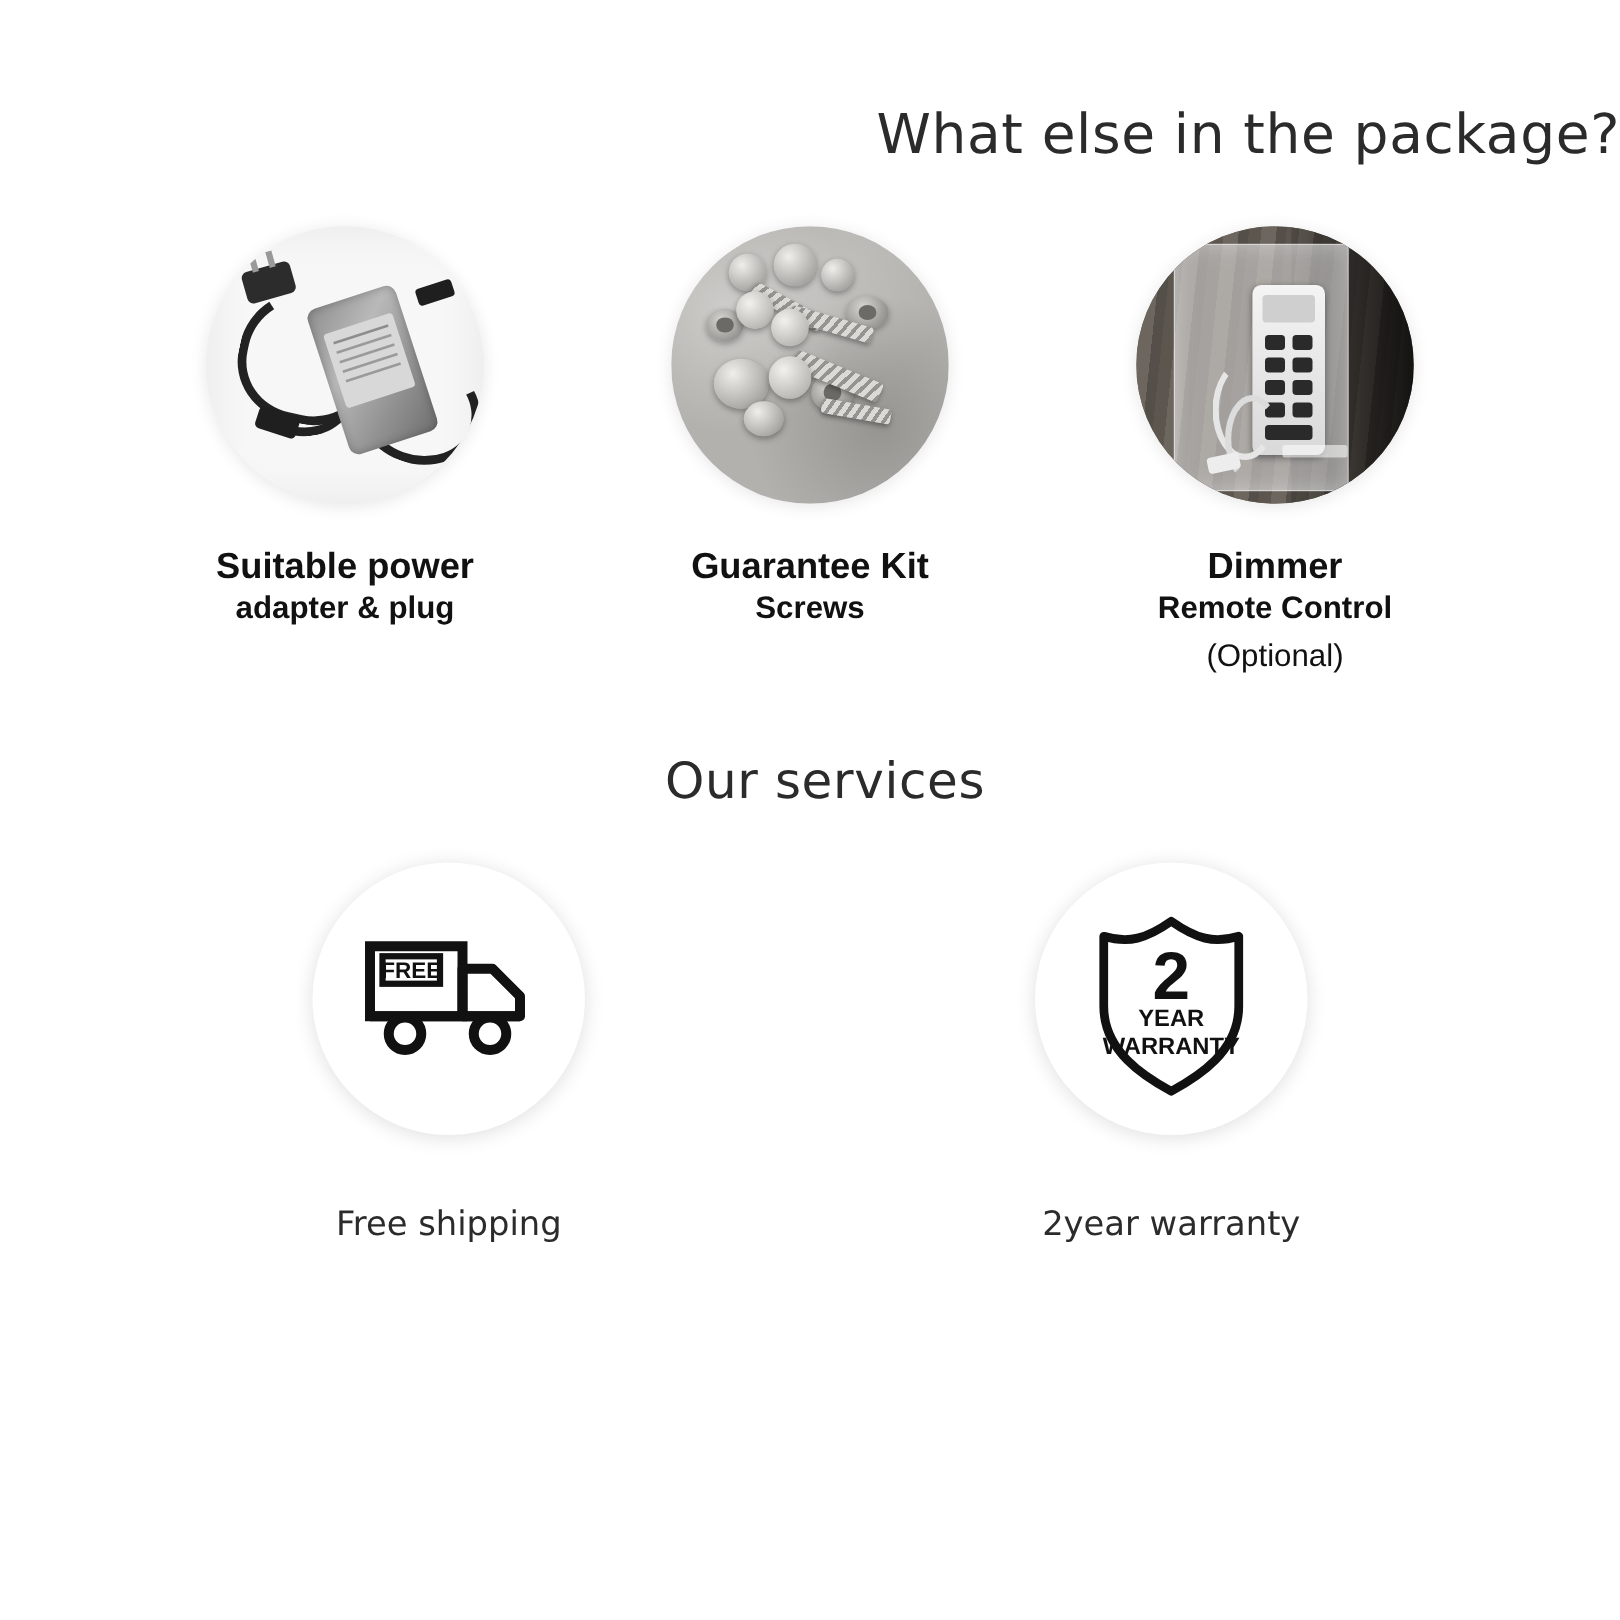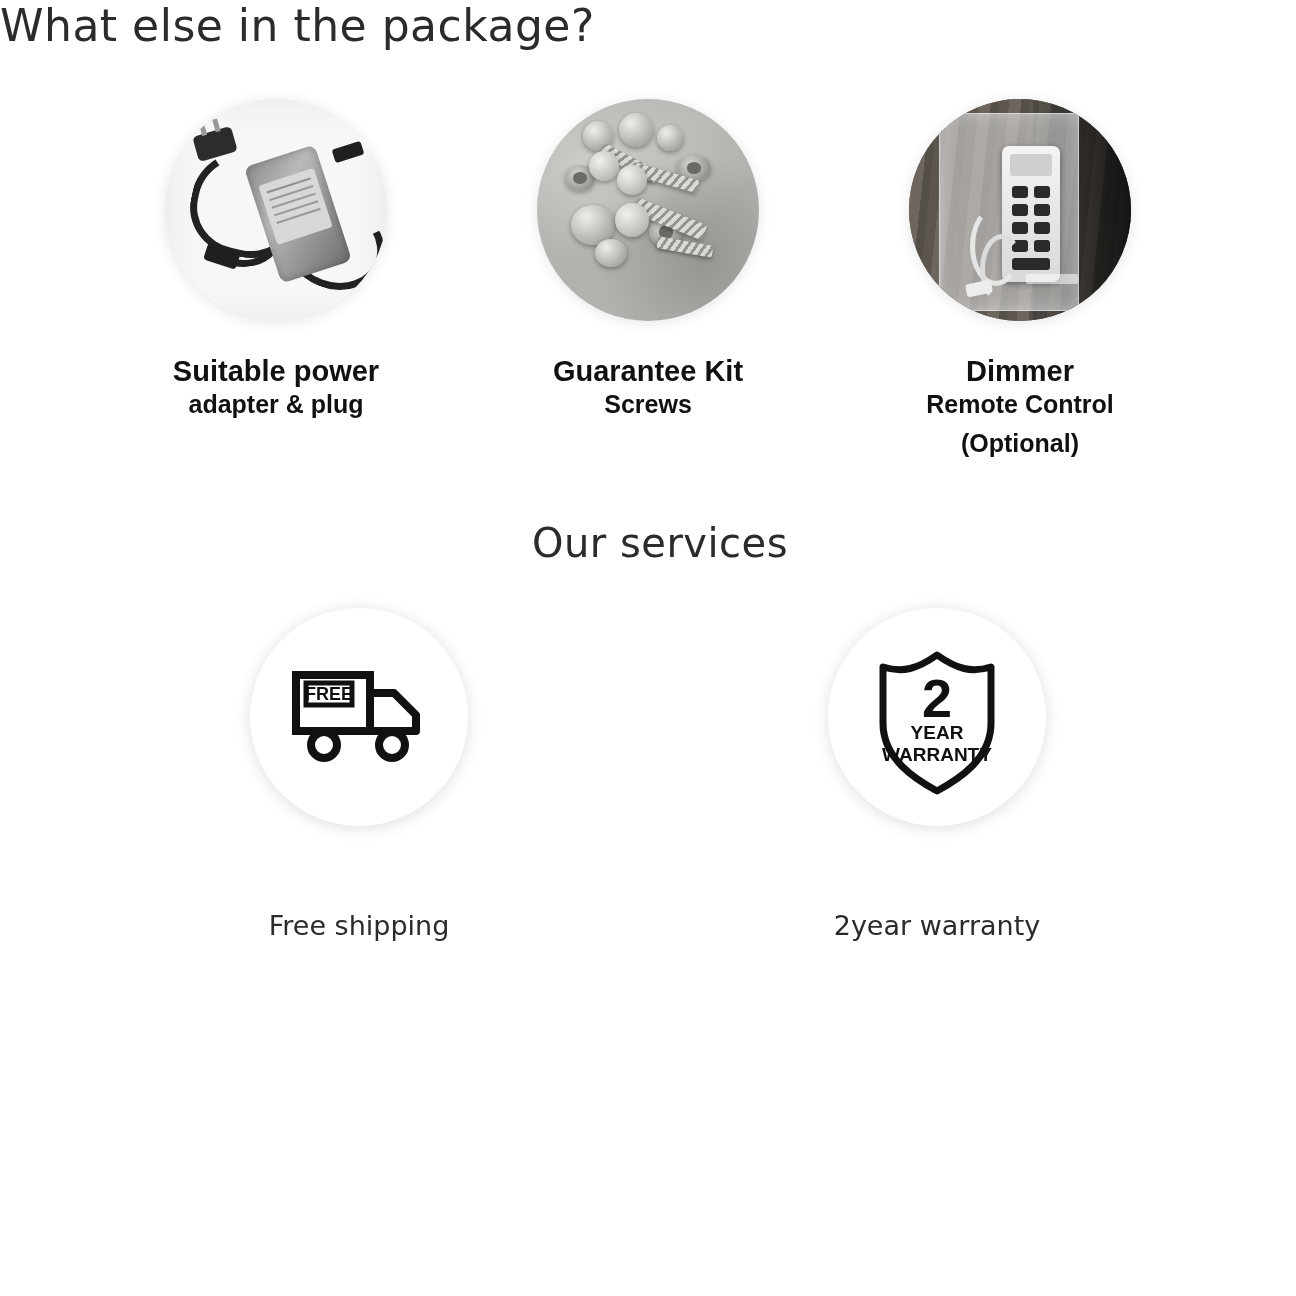--- a/index.html
+++ b/index.html
@@ -19,26 +19,27 @@
   .page {
     width: 1296px;
     height: 1296px;
     box-sizing: border-box;
     padding: 0;
     position: relative;
   }
 
   
   .heading-package {
-    text-align: left;
+    text-align: right;
     font-size: 44px;
     font-weight: 400;
     letter-spacing: 0.5px;
     color: #2b2b2b;
     margin: 0;
+    padding-top: 82px;
     font-family: "DejaVu Sans", sans-serif;
   }
   .heading-services {
     text-align: center;
     font-size: 40px;
     font-weight: 400;
     letter-spacing: 0.5px;
     color: #2b2b2b;
     margin: 0;
     padding-top: 62px;
@@ -81,21 +82,21 @@
   .pkg-sub {
     font-size: 25px;
     font-weight: bold;
     color: #111;
     text-align: center;
     line-height: 1.3;
   }
   .pkg-sub2 {
     margin-top: 8px;
     font-size: 25px;
-    font-weight: bold;
+    font-weight: normal;
     color: #111;
   }
 
   
   .services-row {
     display: flex;
     justify-content: center;
     align-items: flex-start;
     margin-top: 42px;
     padding: 0 70px;
@@ -110,21 +111,21 @@
     width: 218px;
     height: 218px;
     border-radius: 50%;
     background: #ffffff;
     box-shadow: 0 2px 16px rgba(0,0,0,0.13);
     display: flex;
     align-items: center;
     justify-content: center;
   }
   .service-label {
-    margin-top: 84px;
+    margin-top: 56px;
     font-size: 27px;
     color: #2b2b2b;
     text-align: center;
     font-family: "DejaVu Sans", sans-serif;
     font-weight: 400;
   }
 
   
   .ph1 { width:100%; height:100%; background:#f7f7f7; position:relative; }
   .ph1 .brick {

